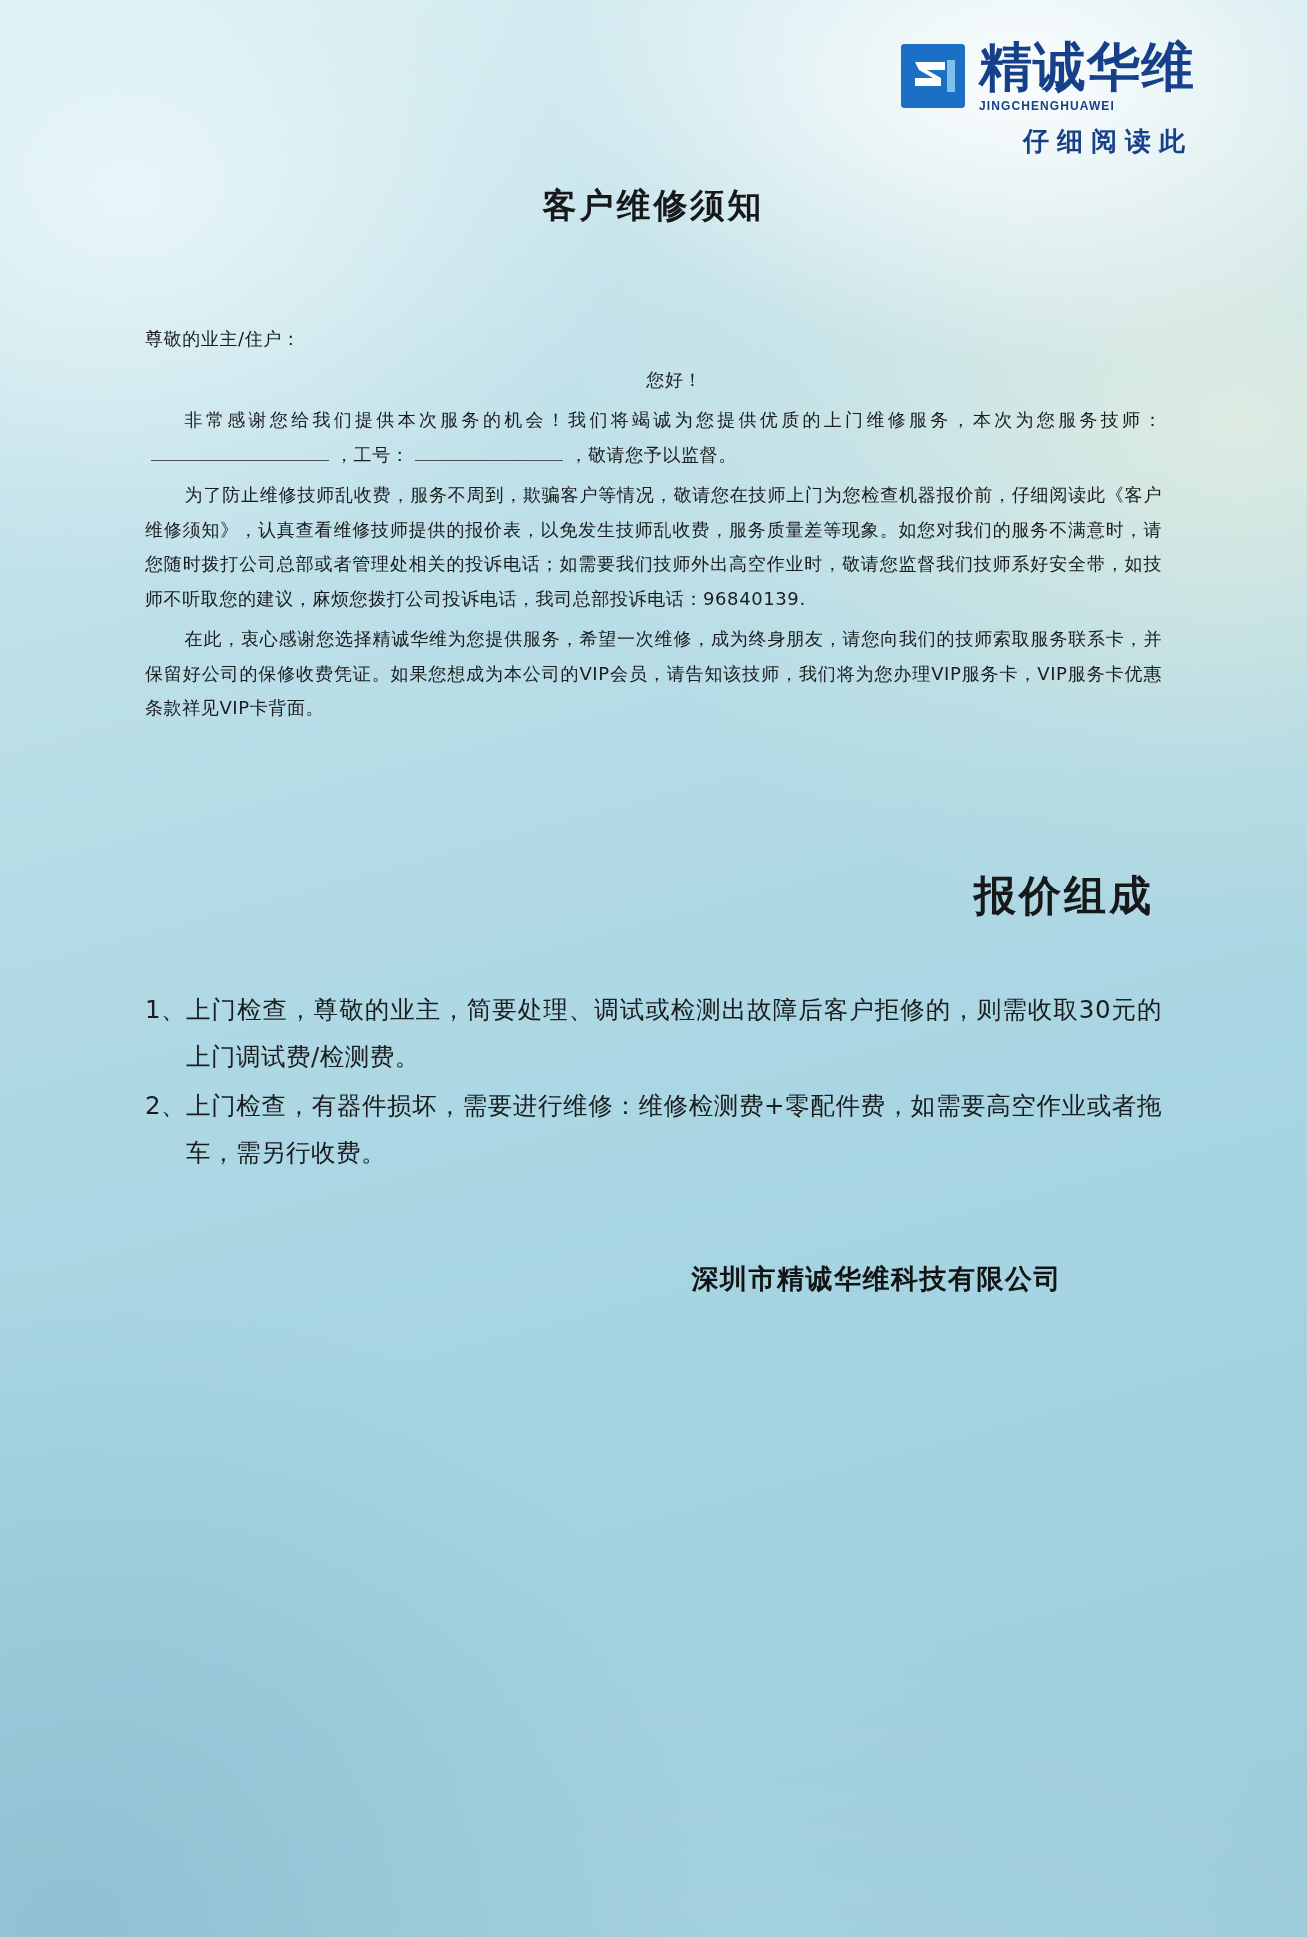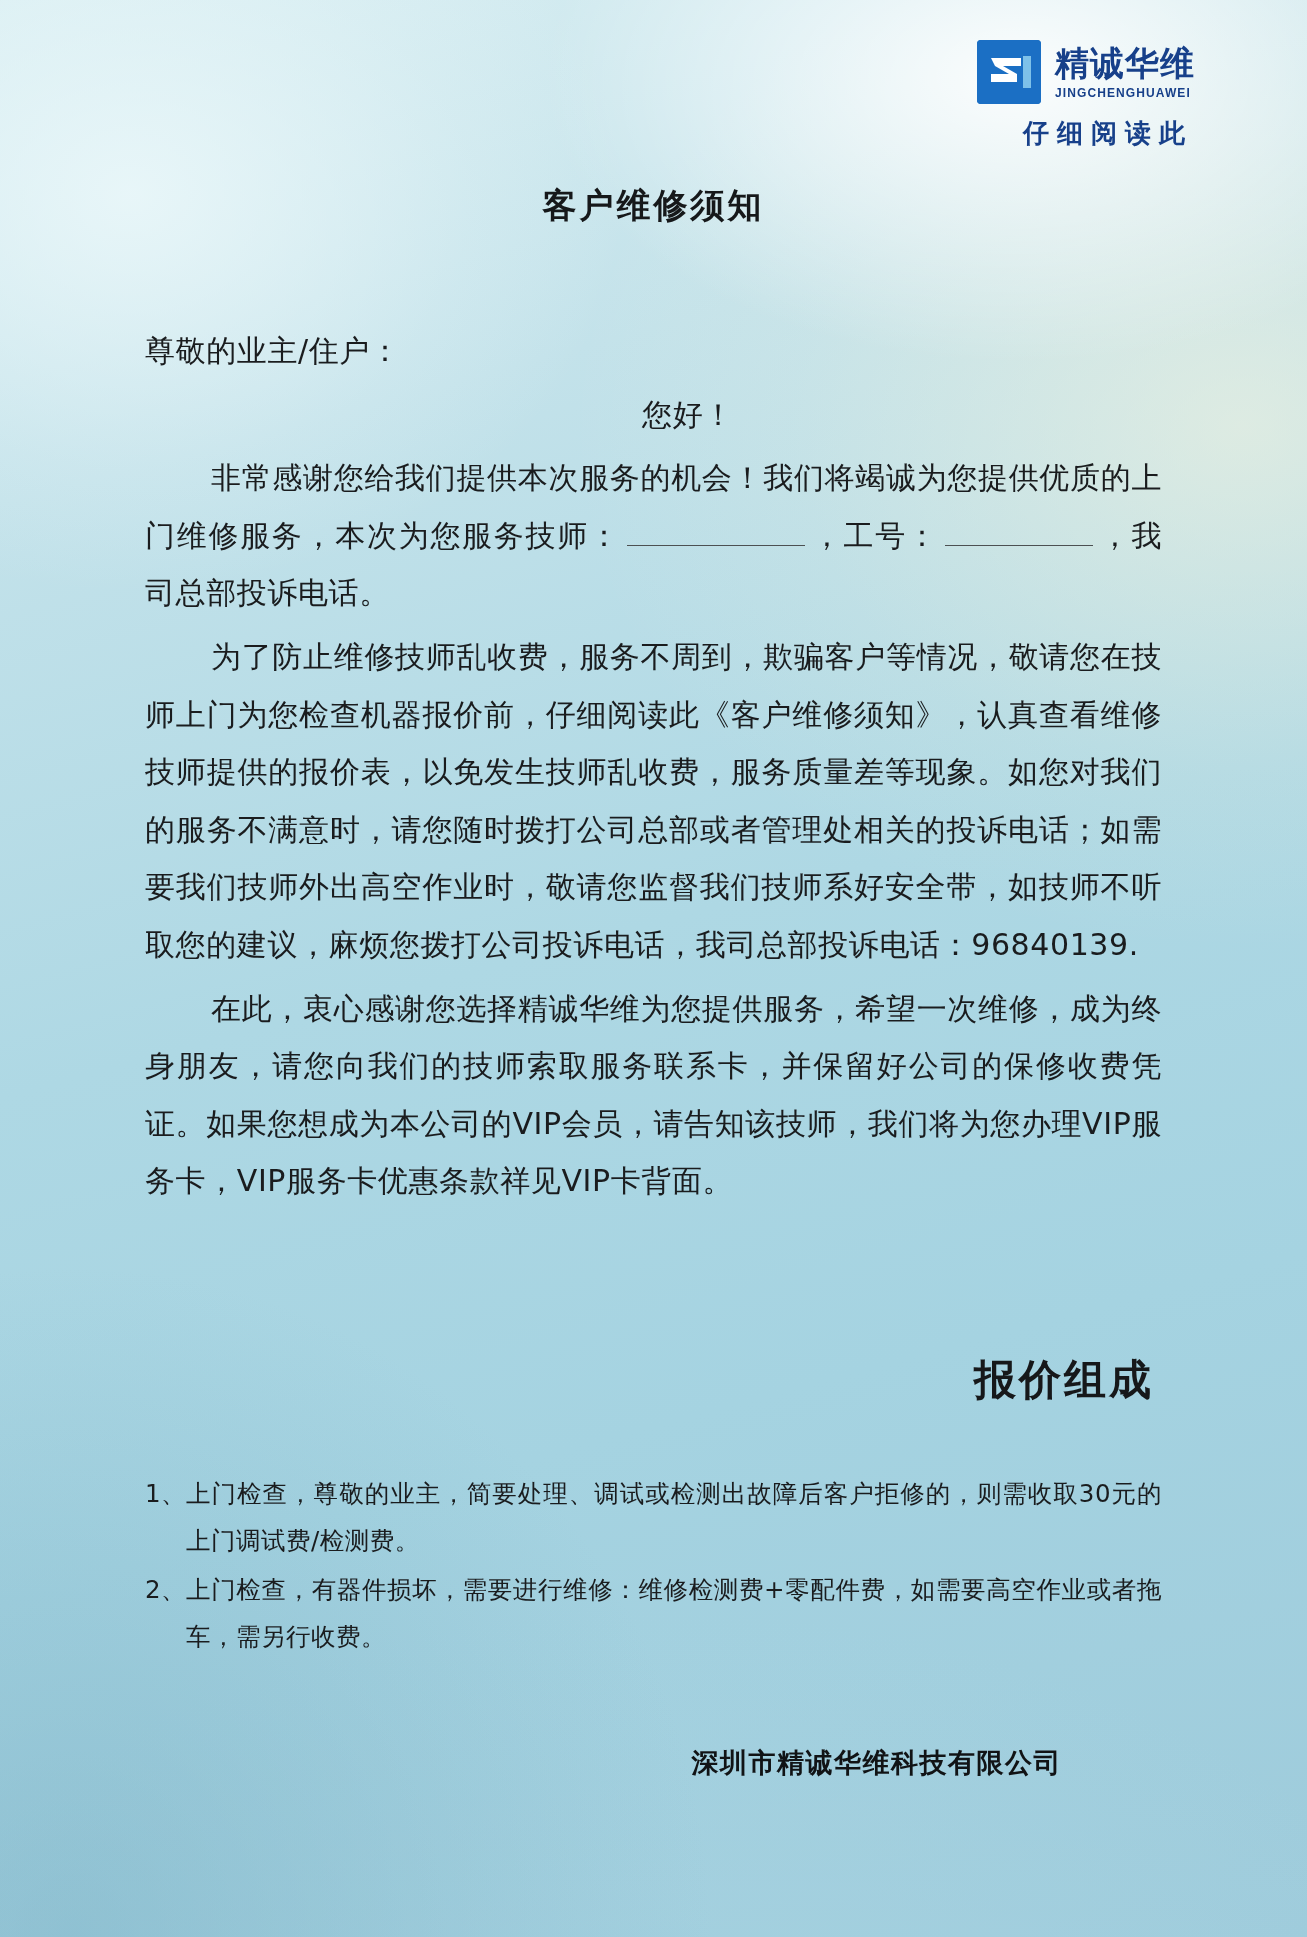--- a/index.html
+++ b/index.html
@@ -68,21 +68,21 @@
     flex: 0 0 auto;
   }
   .logo-mark svg { display: block; }
   .logo-text-wrap {
     line-height: 1;
     text-align: left;
   }
   .logo-cn {
     font-family: "DejaVu Sans", sans-serif;
     font-weight: bold;
-    font-size: 34px;
+    font-size: 53px;
     color: #17408a;
     letter-spacing: 1px;
   }
   .logo-en {
     font-family: "Liberation Sans", sans-serif;
     font-size: 12px;
     color: #17408a;
     letter-spacing: 1.1px;
     margin-top: 7px;
     font-weight: bold;
@@ -116,21 +116,21 @@
     font-size: 42px;
     color: #16181a;
     letter-spacing: 3px;
     margin: 8px;
     padding-top: 134px;
   }
 
   
   .body-text {
     font-family: "DejaVu Sans", sans-serif;
-    font-size: 30px;
+    font-size: 18px;
     color: #1a1c1e;
     line-height: 1.92;
     letter-spacing: 0.6px;
   }
   .salutation { margin-top: 93px; }
   .greeting { margin-top: 6px; text-indent: 2.3em; text-align: center; }
   .para { margin-top: 6px; text-indent: 2.2em; text-align: justify; }
 
   .blank-line {
     display: inline-block;
@@ -200,21 +200,21 @@
 
   <div class="content">
 
     <h1 class="doc-title">客户维修须知</h1>
 
     <div class="body-text">
       <div class="salutation">尊敬的业主/住户：</div>
       <div class="greeting">您好！</div>
 
       <div class="para">
-        <span>非常感谢您给我们提供本次服务的机会！我们将竭诚为您提供优质的上门维修服务，本次为您服务技师：</span><span class="blank-line blank-tech"></span><span>，工号：</span><span class="blank-line blank-id"></span><span>，我司总部投诉电话。</span>
+        <span>非常感谢您给我们提供本次服务的机会！我们将竭诚为您提供优质的上门维修服务，本次为您服务技师：</span><span class="blank-line blank-tech"></span><span>，工号：</span><span class="blank-line blank-id"></span><span>，敬请您予以监督。</span>
       </div>
 
       <div class="para">为了防止维修技师乱收费，服务不周到，欺骗客户等情况，敬请您在技师上门为您检查机器报价前，仔细阅读此《客户维修须知》，认真查看维修技师提供的报价表，以免发生技师乱收费，服务质量差等现象。如您对我们的服务不满意时，请您随时拨打公司总部或者管理处相关的投诉电话；如需要我们技师外出高空作业时，敬请您监督我们技师系好安全带，如技师不听取您的建议，麻烦您拨打公司投诉电话，我司总部投诉电话：96840139.</div>
 
       <div class="para">在此，衷心感谢您选择精诚华维为您提供服务，希望一次维修，成为终身朋友，请您向我们的技师索取服务联系卡，并保留好公司的保修收费凭证。如果您想成为本公司的VIP会员，请告知该技师，我们将为您办理VIP服务卡，VIP服务卡优惠条款祥见VIP卡背面。</div>
     </div>
 
     <h2 class="section-title">报价组成</h2>
 
     <div class="quote-list">

